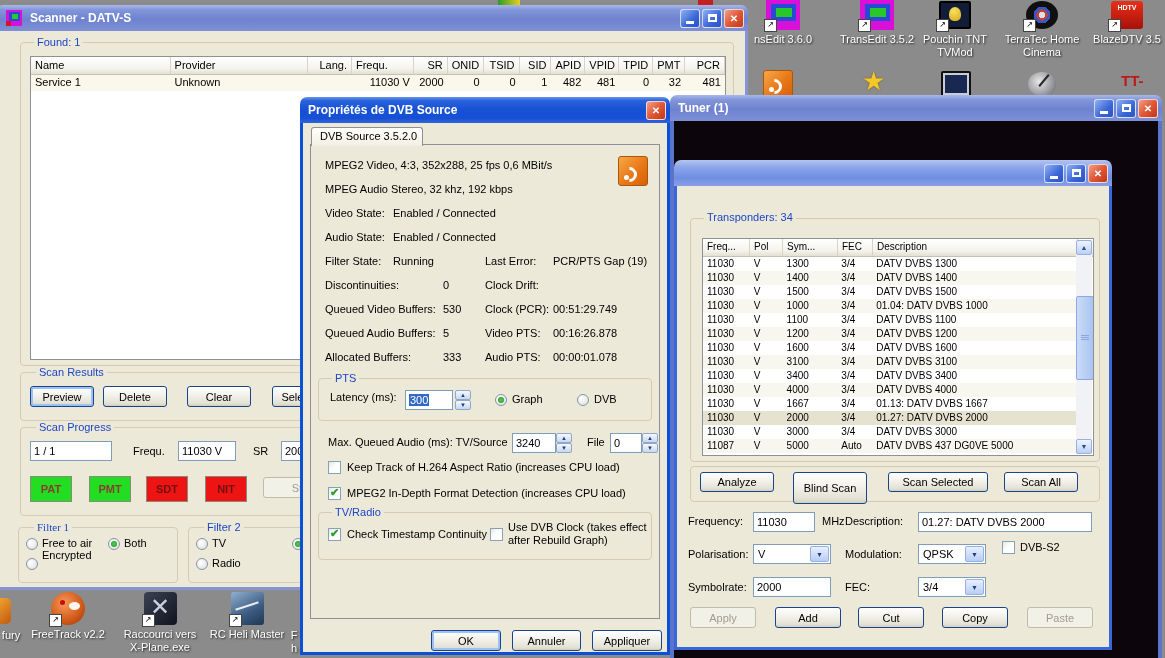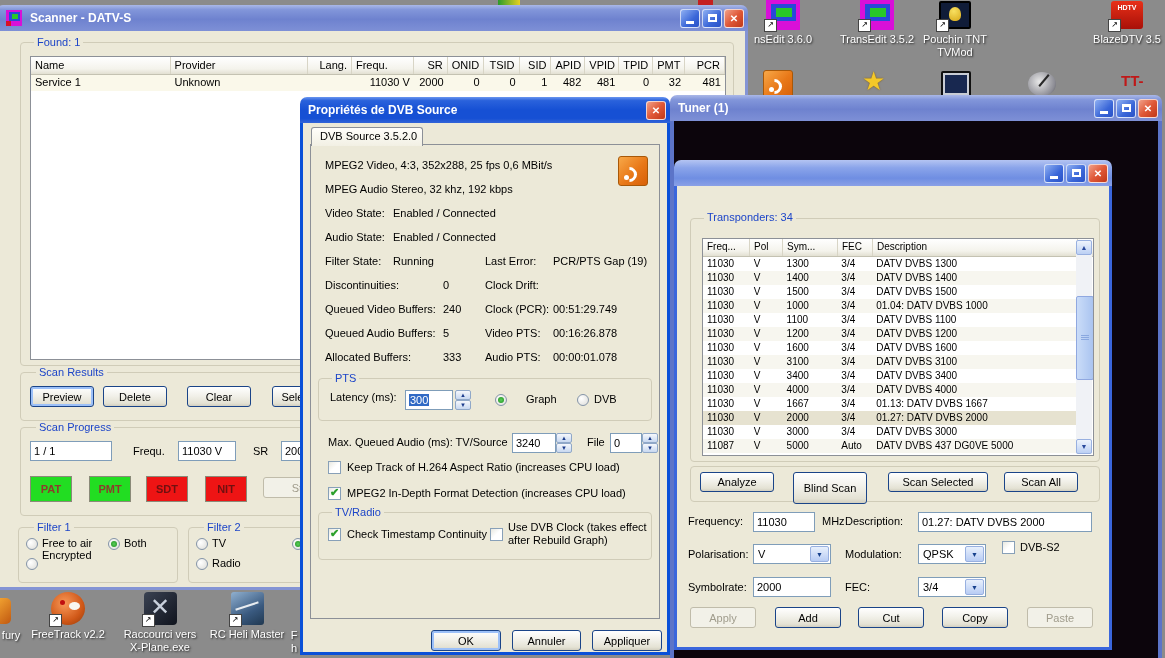--- a/index.html
+++ b/index.html
@@ -162,20 +162,28 @@
     <div class="dlbl">TransEdit  3.5.2</div>
   </div>
   <div class="dicon" style="left:910px;top:0;">
     <div class="dimg">
         <div class="pou"></div>
         <span class="scarrow"></span>
       </div>
     <div class="dlbl">Pouchin TNT</div>
     <div class="dlbl">TVMod</div>
   </div>
+  <div class="dicon" style="left:997px;top:0;">
+    <div class="dimg">
+        <div class="ttd"></div>
+        <span class="scarrow"></span>
+      </div>
+    <div class="dlbl">TerraTec Home</div>
+    <div class="dlbl">Cinema</div>
+  </div>
   <div class="dicon" style="left:1082px;top:0;">
     <div class="dimg">
         <div class="bz"></div>
         <span class="scarrow"></span>
       </div>
     <div class="dlbl">BlazeDTV 3.5</div>
   </div>
 
   <div class="abs" style="left:763px;top:70px;width:30px;height:28px;z-index:1;">
       <div class="rss"></div>
@@ -293,21 +301,21 @@
     <div class="txt" style="left:182px;top:436px;width:58px;height:20px;">11030 V</div>
     <span class="lbl" style="left:257px;top:440px;">SR</span>
     <div class="txt" style="left:285px;top:436px;width:58px;height:20px;">2000</div>
     <div class="status st-green" style="left:34px;top:471px;">PAT</div>
     <div class="status st-green" style="left:93px;top:471px;">PMT</div>
     <div class="status st-red" style="left:150px;top:471px;">SDT</div>
     <div class="status st-red" style="left:209px;top:471px;">NIT</div>
     <div class="btn btn-dis" style="left:267px;top:472px;width:80px;height:21px;">Stop</div>
 
     <div class="grp" style="left:22px;top:522px;width:160px;height:56px;"></div>
-    <span class="grpl" style="left:38px;top:516px;">Filter 1</span>
+    <span class="grpl" style="left:38px;top:516px;font-family:Liberation Serif, serif;">Filter 1</span>
     <span class="radio" style="left:30px;top:533px;"></span>
     <span class="lbl" style="left:46px;top:532px;">Free to air</span>
     <span class="radio radio-sel" style="left:112px;top:533px;"></span>
     <span class="lbl" style="left:128px;top:532px;">Both</span>
     <span class="radio" style="left:30px;top:553px;"></span>
     <span class="lbl" style="left:46px;top:544px;">Encrypted</span>
 
     <div class="grp" style="left:192px;top:522px;width:160px;height:56px;"></div>
     <span class="grpl" style="left:208px;top:516px;">Filter 2</span>
     <span class="radio" style="left:200px;top:533px;"></span>
@@ -527,21 +535,21 @@
     <span class="lbl" style="left:25px;top:134px;">Audio State:</span>
     <span class="lbl" style="left:93px;top:134px;">Enabled / Connected</span>
     <span class="lbl" style="left:25px;top:158px;">Filter State:</span>
     <span class="lbl" style="left:93px;top:158px;">Running</span>
     <span class="lbl" style="left:185px;top:158px;">Last Error:</span>
     <span class="lbl" style="left:253px;top:158px;">PCR/PTS Gap (19)</span>
     <span class="lbl" style="left:25px;top:182px;">Discontinuities:</span>
     <span class="lbl" style="left:143px;top:182px;">0</span>
     <span class="lbl" style="left:185px;top:182px;">Clock Drift:</span>
     <span class="lbl" style="left:25px;top:206px;">Queued Video Buffers:</span>
-    <span class="lbl" style="left:143px;top:206px;">240</span>
+    <span class="lbl" style="left:143px;top:206px;">530</span>
     <span class="lbl" style="left:185px;top:206px;">Clock (PCR):</span>
     <span class="lbl" style="left:253px;top:206px;">00:51:29.749</span>
     <span class="lbl" style="left:25px;top:230px;">Queued Audio Buffers:</span>
     <span class="lbl" style="left:143px;top:230px;">5</span>
     <span class="lbl" style="left:185px;top:230px;">Video PTS:</span>
     <span class="lbl" style="left:253px;top:230px;">00:16:26.878</span>
     <span class="lbl" style="left:25px;top:254px;">Allocated Buffers:</span>
     <span class="lbl" style="left:143px;top:254px;">333</span>
     <span class="lbl" style="left:185px;top:254px;">Audio PTS:</span>
     <span class="lbl" style="left:253px;top:254px;">00:00:01.078</span>
@@ -550,21 +558,21 @@
     <span class="grpl" style="left:32px;top:275px;">PTS</span>
     <span class="lbl" style="left:30px;top:294px;">Latency (ms):</span>
     <div class="txt" style="left:105px;top:293px;width:48px;height:20px;">
         <span class="sel-text">300</span>
       </div>
     <div class="spin" style="left:155px;top:293px;height:20px;">
         <b class="up"></b>
         <b class="dn"></b>
       </div>
     <span class="radio radio-sel" style="left:195px;top:297px;"></span>
-    <span class="lbl" style="left:212px;top:296px;margin-left:14px;">Graph</span>
+    <span class="lbl" style="left:212px;top:296px;">Graph</span>
     <span class="radio" style="left:277px;top:297px;"></span>
     <span class="lbl" style="left:294px;top:296px;">DVB</span>
 
     <span class="lbl" style="left:28px;top:339px;">Max. Queued Audio (ms): TV/Source</span>
     <div class="txt" style="left:212px;top:336px;width:44px;height:20px;">3240</div>
     <div class="spin" style="left:256px;top:336px;height:20px;">
         <b class="up"></b>
         <b class="dn"></b>
       </div>
     <span class="lbl" style="left:287px;top:339px;">File</span>

